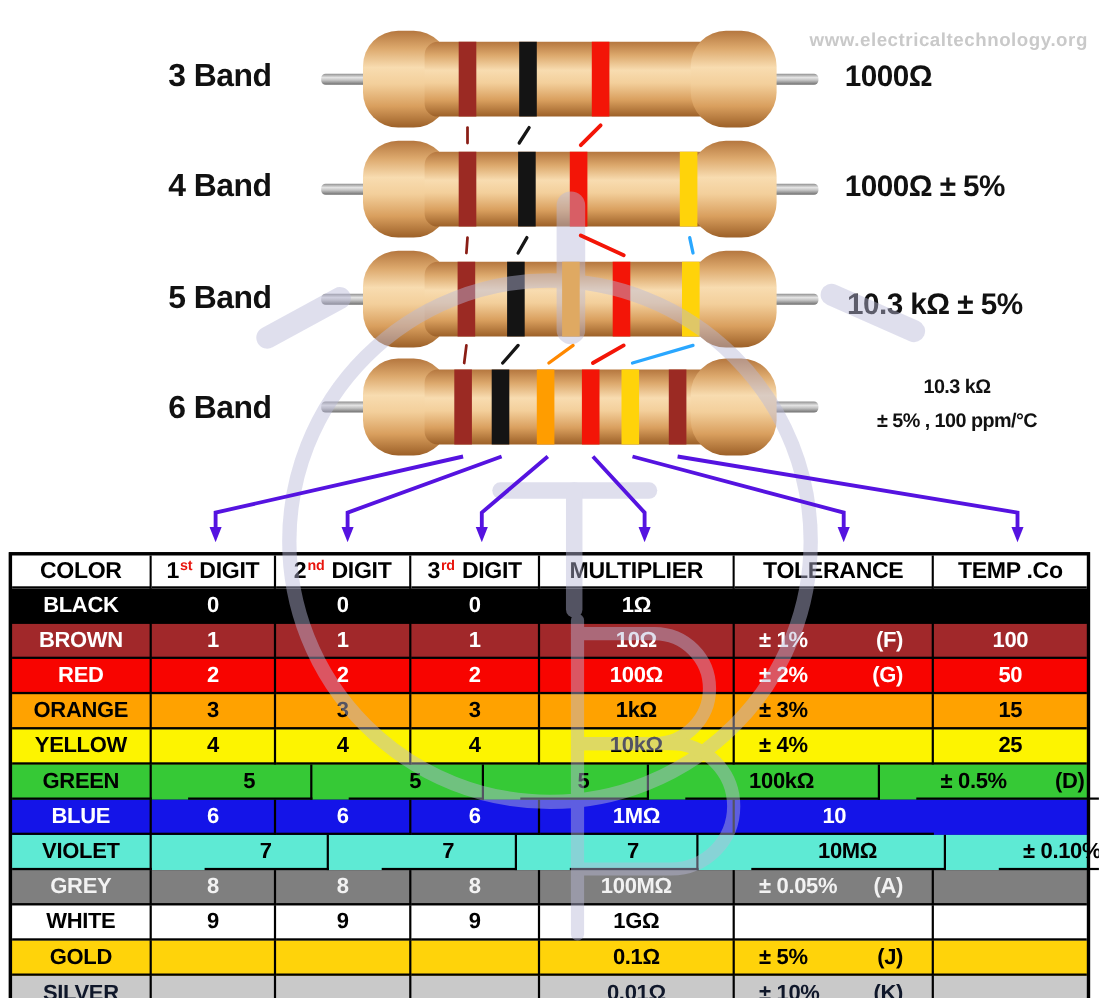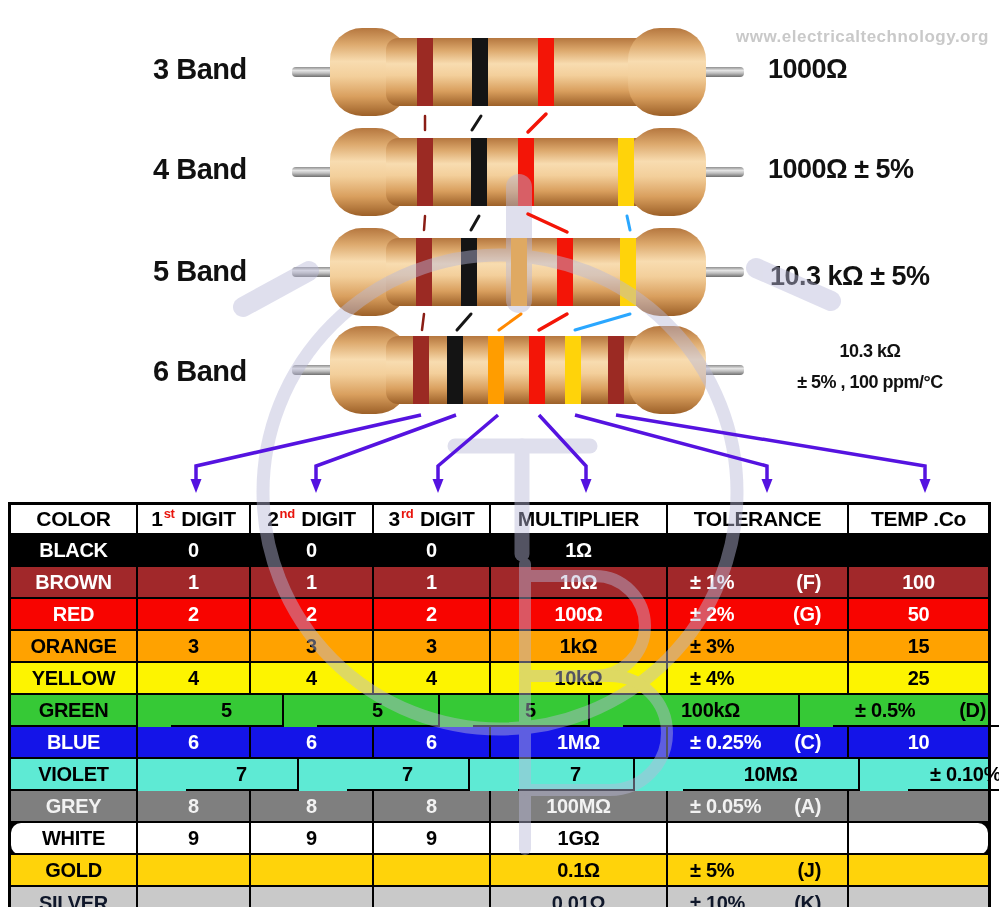--- a/index.html
+++ b/index.html
@@ -262,24 +262,20 @@
             <span>(D)</span>
           </div>
           <div class="td "></div>
         </div>
         <div class="tr" style="background: rgb(20, 20, 232); color: rgb(255, 255, 255);">
           <div class="td cname">BLUE</div>
           <div class="td ">6</div>
           <div class="td ">6</div>
           <div class="td ">6</div>
           <div class="td ">1MΩ</div>
-          <div class="td tol">
-            <span>± 0.25%</span>
-            <span>(C)</span>
-          </div>
           <div class="td ">10</div>
         </div>
         <div class="tr" style="background: #5eead4; color: rgb(0, 0, 0); gap: 48px;">
           <div class="td cname">VIOLET</div>
           <div class="td ">7</div>
           <div class="td ">7</div>
           <div class="td ">7</div>
           <div class="td ">10MΩ</div>
           <div class="td tol">
             <span>± 0.10%</span>
@@ -292,21 +288,21 @@
           <div class="td ">8</div>
           <div class="td ">8</div>
           <div class="td ">8</div>
           <div class="td ">100MΩ</div>
           <div class="td tol">
             <span>± 0.05%</span>
             <span>(A)</span>
           </div>
           <div class="td "></div>
         </div>
-        <div class="tr" style="background: rgb(255, 255, 255); color: rgb(0, 0, 0); border-radius: 10px;">
+        <div class="tr" style="background: rgb(255, 255, 255); color: rgb(0, 0, 0);">
           <div class="td cname">WHITE</div>
           <div class="td ">9</div>
           <div class="td ">9</div>
           <div class="td ">9</div>
           <div class="td ">1GΩ</div>
           <div class="td tol">
             <span></span>
             <span></span>
           </div>
           <div class="td "></div>

